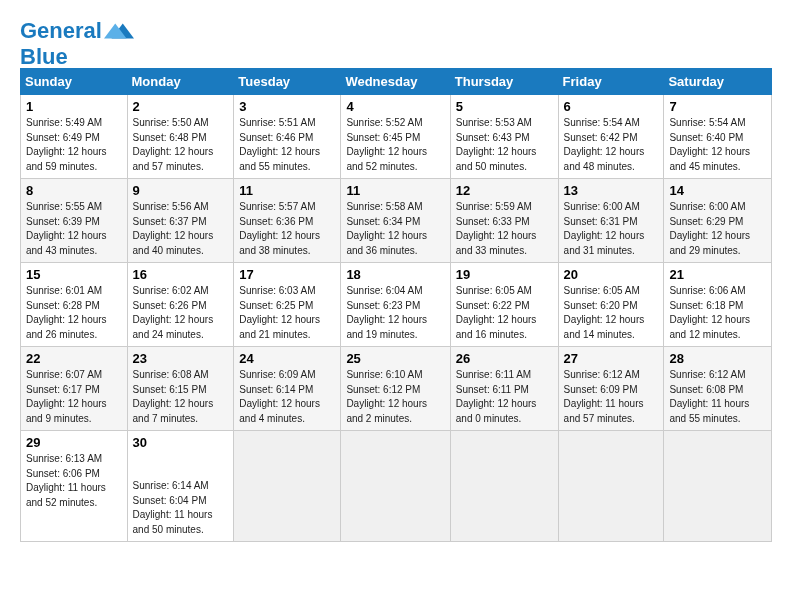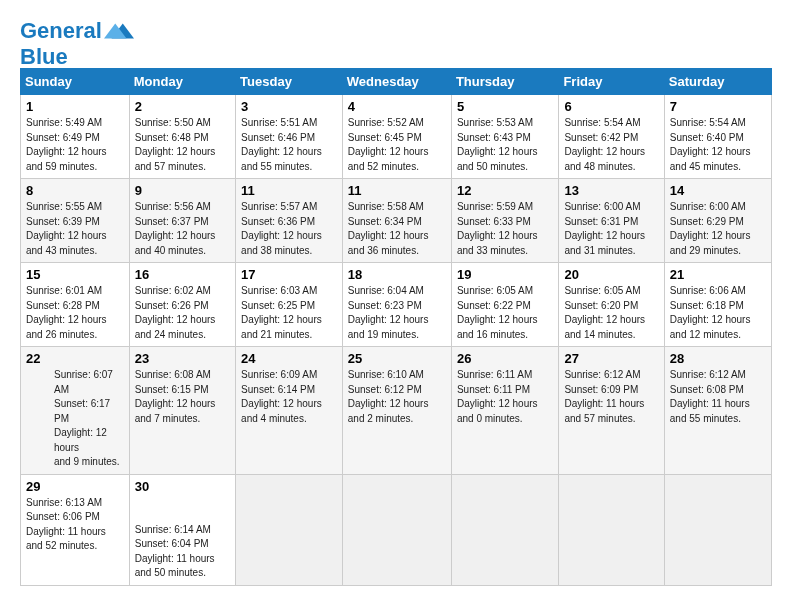--- a/index.html
+++ b/index.html
@@ -278,21 +278,21 @@
             <span class="day-num">21</span>
             <div class="day-detail" style="white-space: pre-line;">Sunrise: 6:06 AM
 Sunset: 6:18 PM
 Daylight: 12 hours
 and 12 minutes.</div>
           </td>
         </tr>
         <tr>
           <td>
             <span class="day-num">22</span>
-            <div class="day-detail" style="white-space: pre-line; margin-left: 28px;">Sunrise: 6:07 AM
+            <div class="day-detail" style="white-space: pre-line;">Sunrise: 6:07 AM
 Sunset: 6:17 PM
 Daylight: 12 hours
 and 9 minutes.</div>
           </td>
           <td>
             <span class="day-num">23</span>
             <div class="day-detail" style="white-space: pre-line;">Sunrise: 6:08 AM
 Sunset: 6:15 PM
 Daylight: 12 hours
 and 7 minutes.</div>

